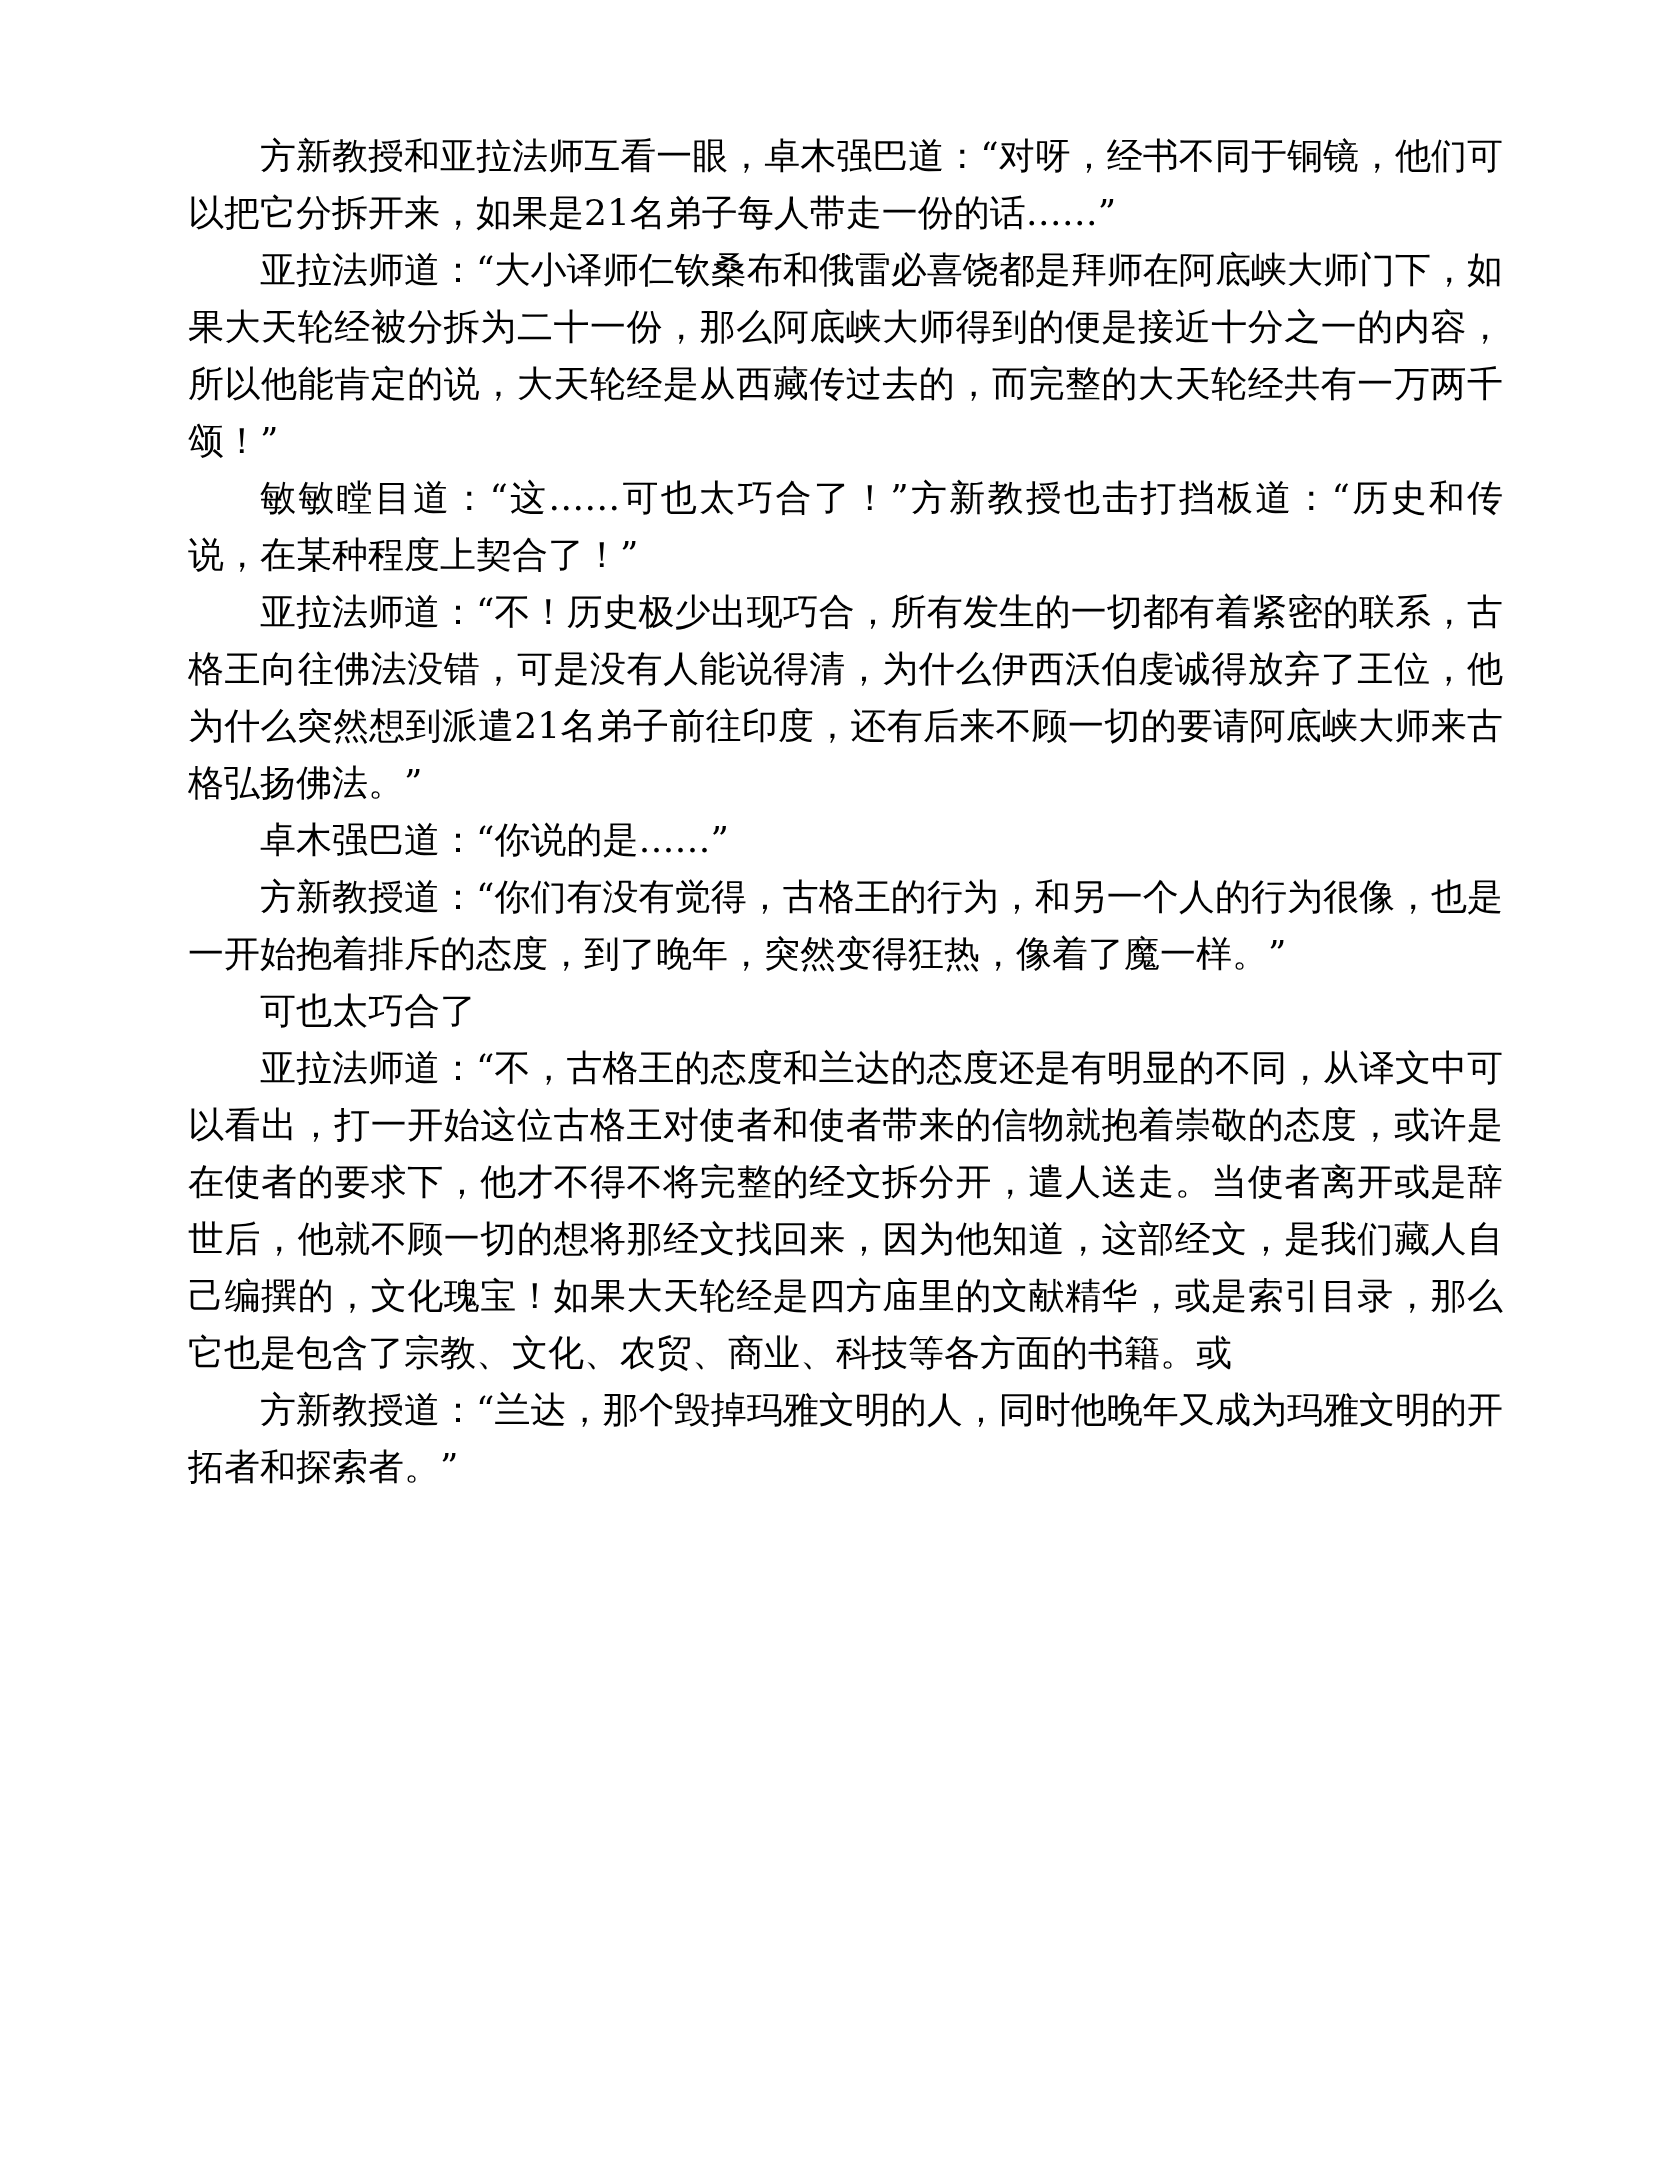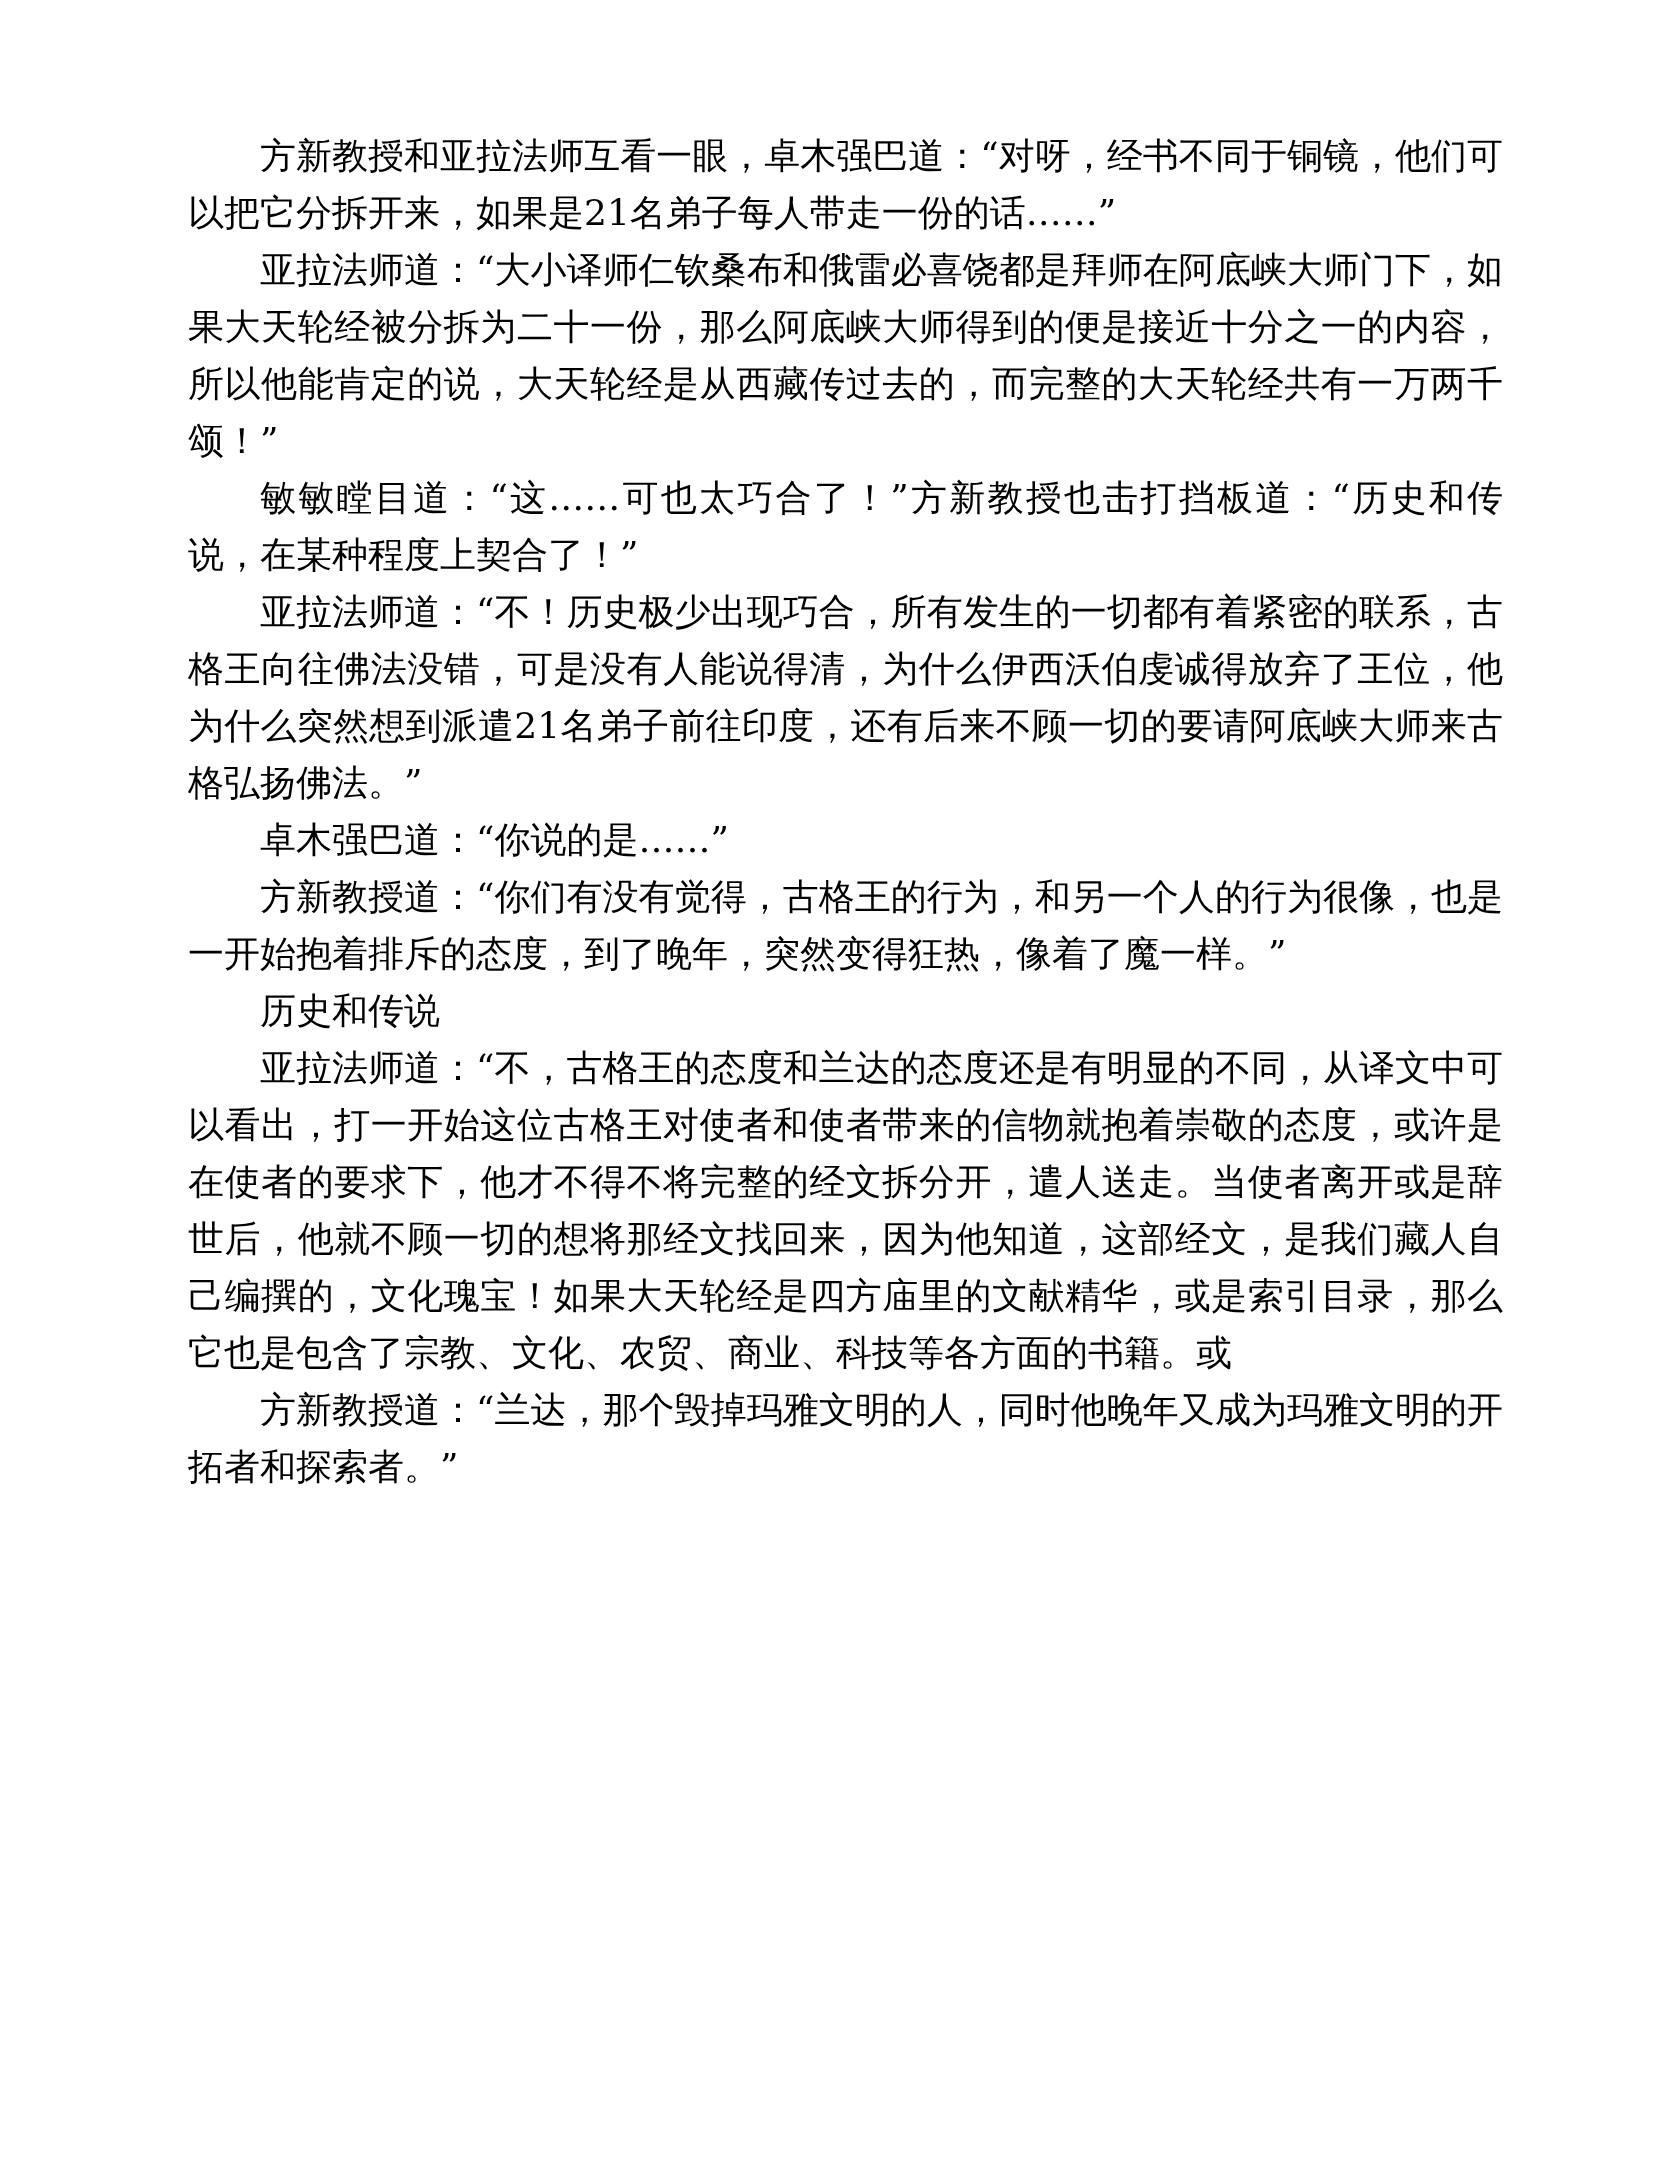--- a/index.html
+++ b/index.html
@@ -65,21 +65,21 @@
 
     <p class="para">敏敏瞠目道：“这……可也太巧合了！”方新教授也击打挡板道：“历史和传说，在某种程度上契合了！”</p>
 
     <p class="para">亚拉法师道：“不！历史极少出现巧合，所有发生的一切都有着紧密的联系，古格王向往佛法没错，可是没有人能说得清，为什么伊西沃伯虔诚得放弃了王位，他为什么突然想到派遣21名弟子前往印度，还有后来不顾一切的要请阿底峡大师来古格弘扬佛法。”</p>
 
 
     <p class="para">卓木强巴道：“你说的是……”</p>
 
     <p class="para">方新教授道：“你们有没有觉得，古格王的行为，和另一个人的行为很像，也是一开始抱着排斥的态度，到了晚年，突然变得狂热，像着了魔一样。”</p>
 
-    <p class="heading-line">历史和传说</p>
+    <p class="heading-line">可也太巧合了</p>
 
     <p class="para">亚拉法师道：“不，古格王的态度和兰达的态度还是有明显的不同，从译文中可以看出，打一开始这位古格王对使者和使者带来的信物就抱着崇敬的态度，或许是在使者的要求下，他才不得不将完整的经文拆分开，遣人送走。当使者离开或是辞世后，他就不顾一切的想将那经文找回来，因为他知道，这部经文，是我们藏人自己编撰的，文化瑰宝！如果大天轮经是四方庙里的文献精华，或是索引目录，那么它也是包含了宗教、文化、农贸、商业、科技等各方面的书籍。或</p>
 
     <p class="para">方新教授道：“兰达，那个毁掉玛雅文明的人，同时他晚年又成为玛雅文明的开拓者和探索者。”</p>
 
   </div>
 </div>
 
 
 </body></html>

